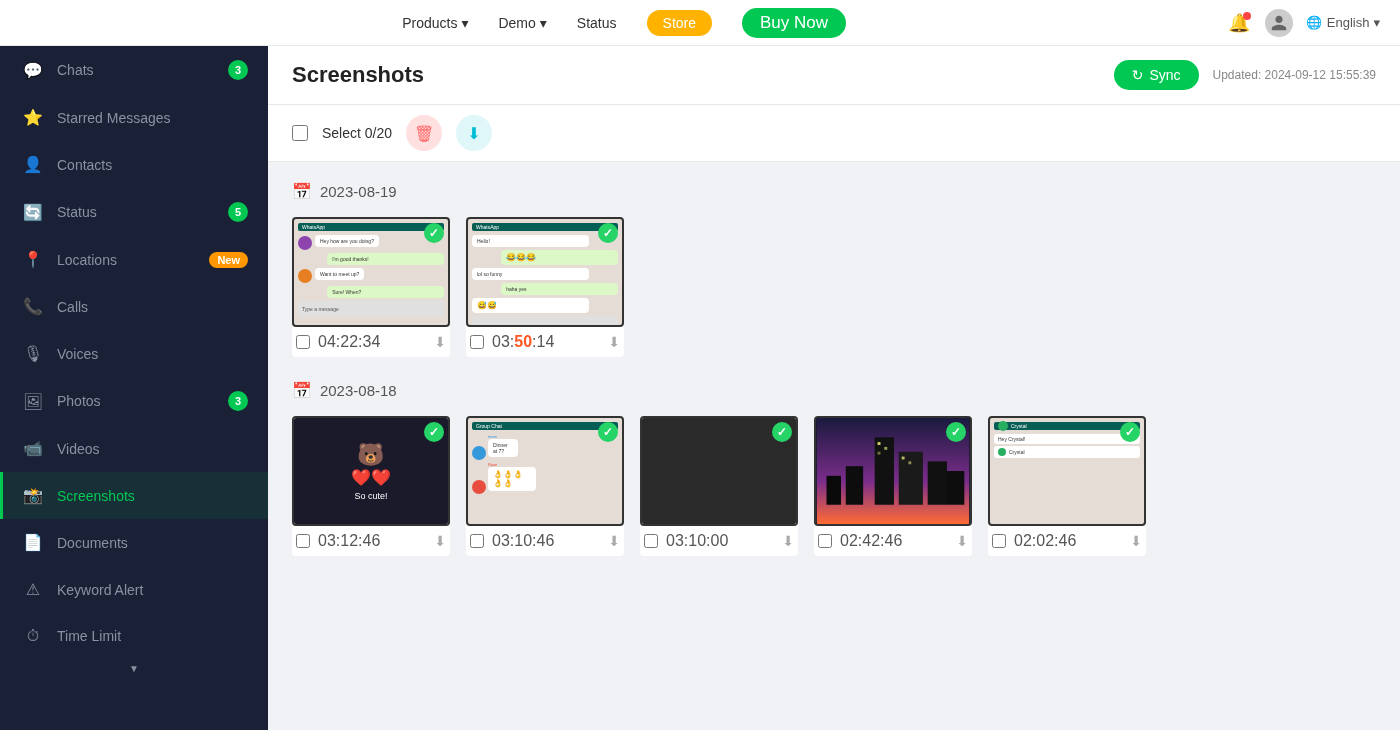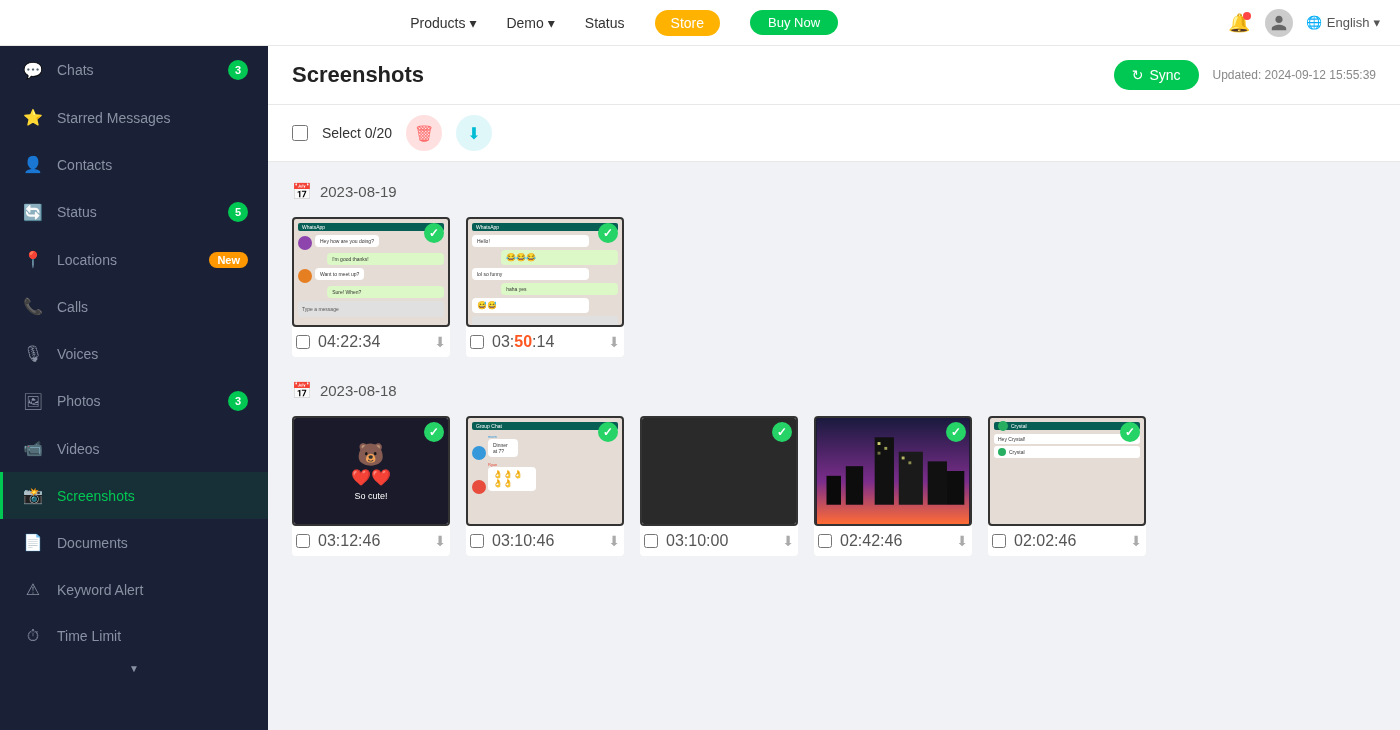--- a/index.html
+++ b/index.html
@@ -13,21 +13,21 @@
       align-items: center;
       justify-content: space-between;
       padding: 8px 20px;
       border-bottom: 1px solid #e8e8e8;
       z-index: 10;
     }
     .nav-left { display: flex; align-items: center; gap: 30px; }
     .nav-links { display: flex; align-items: center; gap: 30px; }
     .nav-link { color: #333; font-size: 14px; cursor: pointer; text-decoration: none; display: flex; align-items: center; gap: 4px; }
     .nav-store-btn { background: #ffb300; color: #fff; border: none; padding: 5px 16px; border-radius: 20px; font-size: 14px; cursor: pointer; font-weight: 500; }
-    .nav-buynow-btn { background: #00c853; color: #fff; border: none; padding: 5px 18px; border-radius: 20px; font-size: 13px; cursor: pointer; font-weight: 500; }
+    .nav-buynow-btn { background: #00c853; color: #fff; border: none; padding: 5px 18px; border-radius: 20px; font-size: 17px; cursor: pointer; font-weight: 500; }
     .nav-right { display: flex; align-items: center; gap: 14px; }
     .nav-bell { font-size: 18px; cursor: pointer; position: relative; }
     .bell-dot { width: 8px; height: 8px; background: #ff4444; border-radius: 50%; position: absolute; top: 0; right: 0; }
     .nav-avatar { width: 28px; height: 28px; background: #ccc; border-radius: 50%; cursor: pointer; display: flex; align-items: center; justify-content: center; }
     .nav-lang { font-size: 13px; color: #555; cursor: pointer; display: flex; align-items: center; gap: 4px; }
 
     
     .main-layout { display: flex; flex: 1; overflow: hidden; }
 
     

